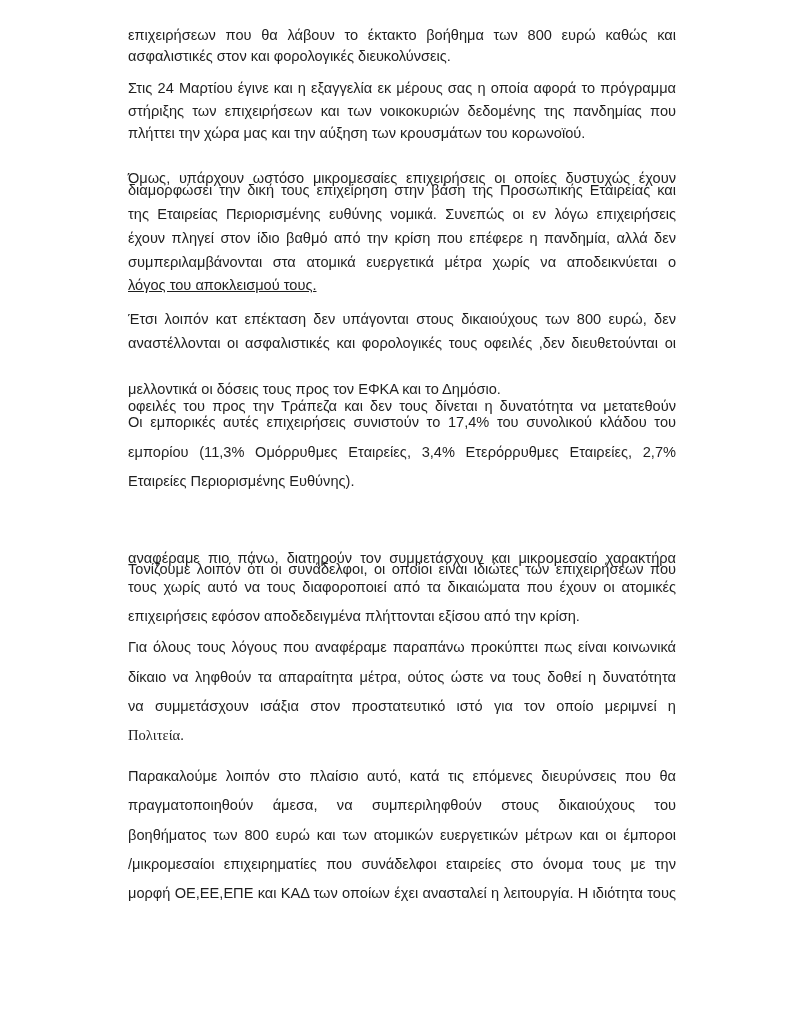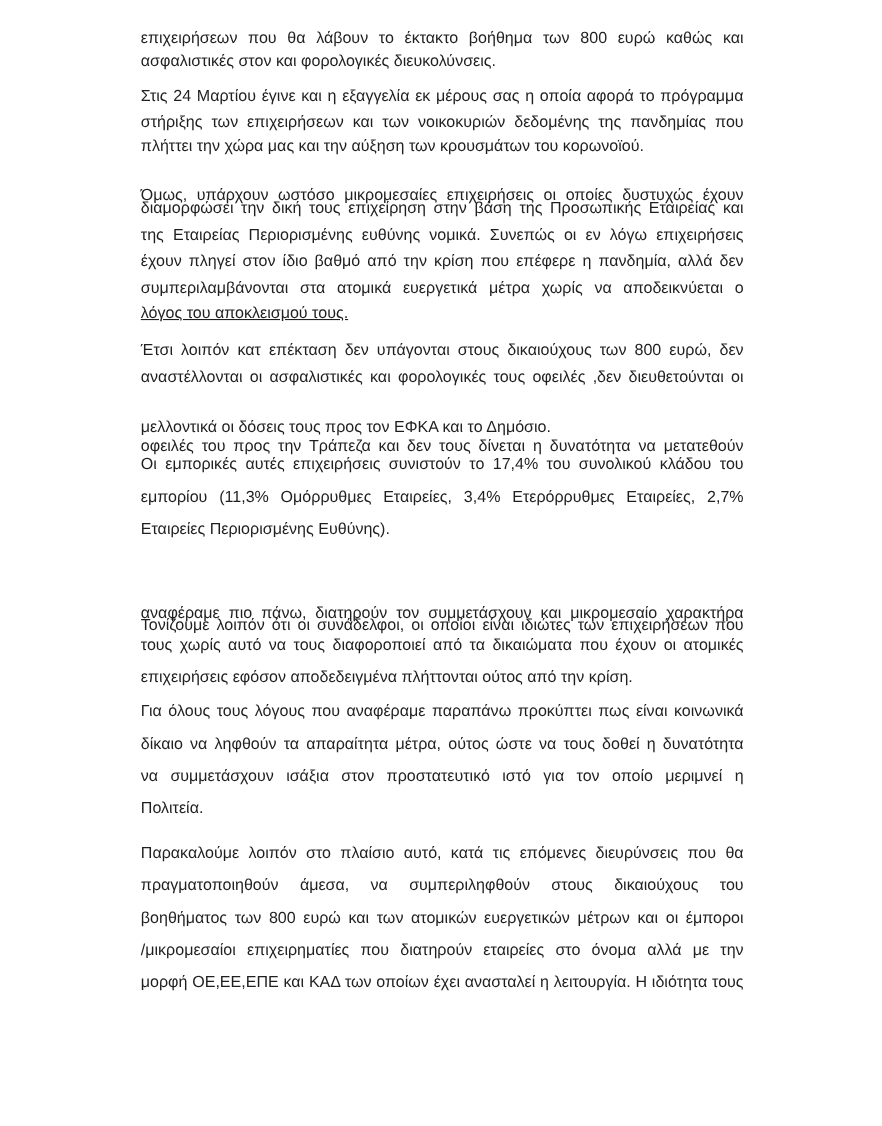--- a/index.html
+++ b/index.html
@@ -67,29 +67,29 @@
       </div>
       <div>
         <div class="line" style="top: 413px;">Οι εμπορικές αυτές επιχειρήσεις συνιστούν το 17,4%  του συνολικού κλάδου του</div>
         <div class="line" style="top: 443px;">εμπορίου (11,3% Ομόρρυθμες Εταιρείες, 3,4% Ετερόρρυθμες Εταιρείες, 2,7%</div>
         <div class="line last" style="top: 472px;">Εταιρείες Περιορισμένης Ευθύνης).</div>
       </div>
       <div>
         <div class="line" style="top: 520px; margin-top: 40px;">Τονίζουμε λοιπόν ότι οι συνάδελφοι, οι οποίοι είναι ιδιώτες των επιχειρήσεων που</div>
         <div class="line" style="top: 549px;">αναφέραμε πιο πάνω, διατηρούν τον συμμετάσχουν και μικρομεσαίο χαρακτήρα</div>
         <div class="line" style="top: 578px;">τους χωρίς αυτό να τους διαφοροποιεί από τα δικαιώματα που έχουν οι  ατομικές</div>
-        <div class="line last" style="top: 607px;">επιχειρήσεις εφόσον αποδεδειγμένα πλήττονται ούτος από την κρίση.</div>
+        <div class="line last" style="top: 607px;">επιχειρήσεις εφόσον αποδεδειγμένα πλήττονται εξίσου από την κρίση.</div>
       </div>
       <div>
         <div class="line" style="top: 638px;">Για όλους τους λόγους που αναφέραμε παραπάνω προκύπτει πως είναι κοινωνικά</div>
         <div class="line" style="top: 668px;">δίκαιο να ληφθούν τα απαραίτητα μέτρα, ούτος ώστε να τους δοθεί η δυνατότητα</div>
         <div class="line" style="top: 697px;">να συμμετάσχουν ισάξια στον προστατευτικό ιστό για τον οποίο μεριμνεί η</div>
-        <div class="line last" style="top: 726px;">Πολιτεία.</div>
+        <div class="line last" style="top: 726px; font-family: Liberation Serif, serif;">Πολιτεία.</div>
       </div>
       <div>
         <div class="line" style="top: 767px;">Παρακαλούμε λοιπόν στο πλαίσιο αυτό, κατά τις επόμενες διευρύνσεις που θα</div>
         <div class="line" style="top: 796px;">πραγματοποιηθούν άμεσα, να συμπεριληφθούν  στους δικαιούχους του</div>
         <div class="line" style="top: 826px;">βοηθήματος των 800 ευρώ και των ατομικών ευεργετικών μέτρων  και οι έμποροι</div>
-        <div class="line" style="top: 855px;">/μικρομεσαίοι επιχειρηματίες που διατηρούν εταιρείες στο όνομα αλλά με την</div>
+        <div class="line" style="top: 855px;">/μικρομεσαίοι επιχειρηματίες που συνάδελφοι εταιρείες στο όνομα τους με την</div>
         <div class="line" style="top: 884px;">μορφή ΟΕ,ΕΕ,ΕΠΕ και ΚΑΔ των οποίων έχει ανασταλεί η λειτουργία. Η ιδιότητα τους</div>
       </div>
     </div>
 </div>
 
 </body></html>

